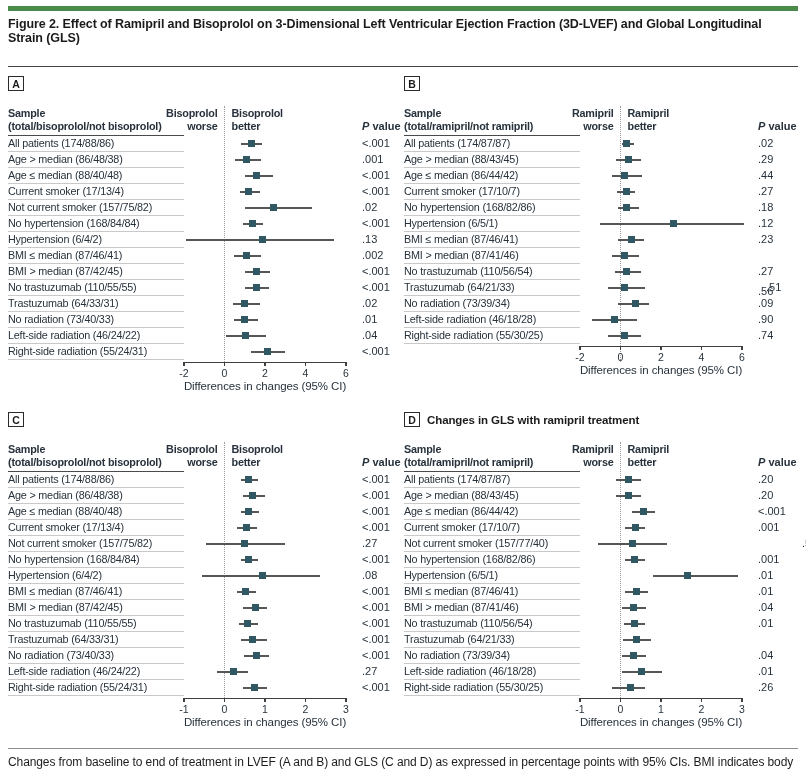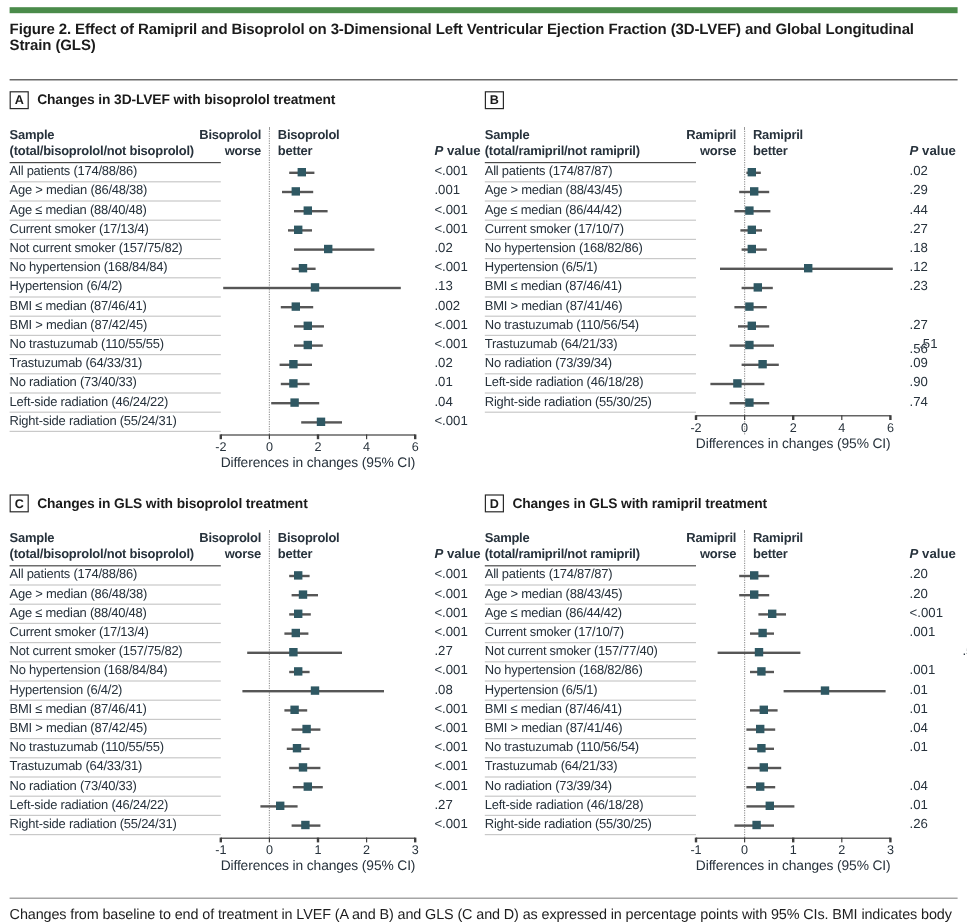--- a/index.html
+++ b/index.html
@@ -59,21 +59,20 @@
 <body>
 
 <div class="page">
   <div class="accent-bar" style="background: rgb(74, 139, 74);"></div>
   <div class="fig-title">Figure 2. Effect of Ramipril and Bisoprolol on 3-Dimensional Left Ventricular Ejection Fraction (3D-LVEF) and Global Longitudinal Strain (GLS)</div>
 
   <div class="panels">
     <div class="panel">
         <div class="panel-title-row">
           <div class="panel-badge">A</div>
-          <div class="panel-title">Changes in 3D-LVEF with bisoprolol treatment</div>
         </div>
         <div class="panel-body">
           <div class="zero-line" style="left: 216px; height: 256px;"></div>
           <div class="hdr">
             <div class="hdr-sample">Sample
 (total/bisoprolol/not bisoprolol)</div>
             <div class="hdr-worse" style="right: 184.5px;">Bisoprolol
 worse</div>
             <div class="hdr-better" style="left: 223.5px;">Bisoprolol
 better</div>
@@ -288,21 +287,20 @@
             <div class="axis-tick-label" style="left: 285.5px;">4</div>
             <div class="axis-tick" style="left: 337.4px;"></div>
             <div class="axis-tick-label" style="left: 326px;">6</div>
             <div class="axis-label" style="left: 154px; width: 206px;">Differences in changes (95% CI)</div>
           </div>
         </div>
       </div>
     <div class="panel">
         <div class="panel-title-row">
           <div class="panel-badge">C</div>
-          <div class="panel-title">Changes in GLS with bisoprolol treatment</div>
         </div>
         <div class="panel-body">
           <div class="zero-line" style="left: 216px; height: 256px;"></div>
           <div class="hdr">
             <div class="hdr-sample">Sample
 (total/bisoprolol/not bisoprolol)</div>
             <div class="hdr-worse" style="right: 184.5px;">Bisoprolol
 worse</div>
             <div class="hdr-better" style="left: 223.5px;">Bisoprolol
 better</div>

